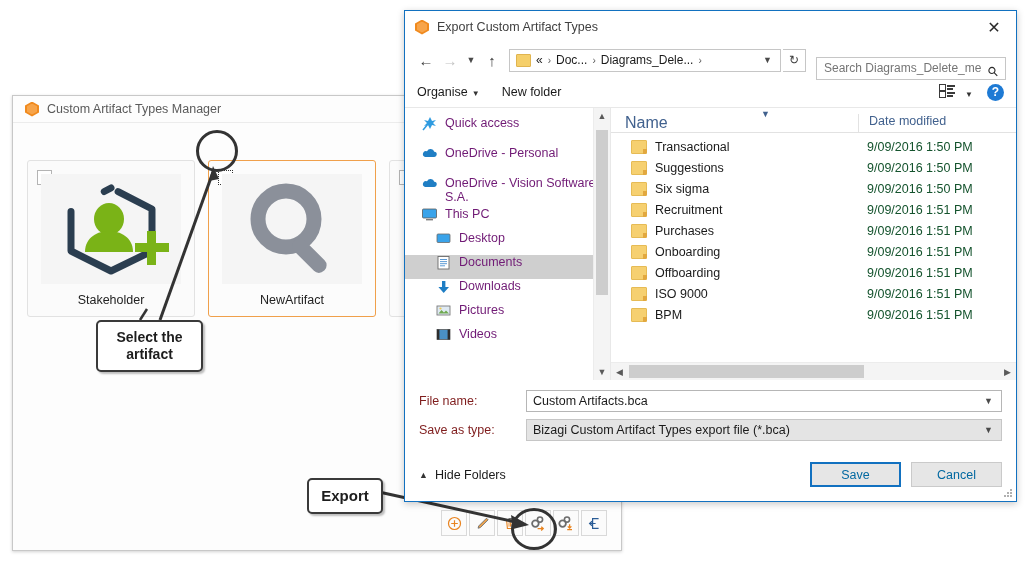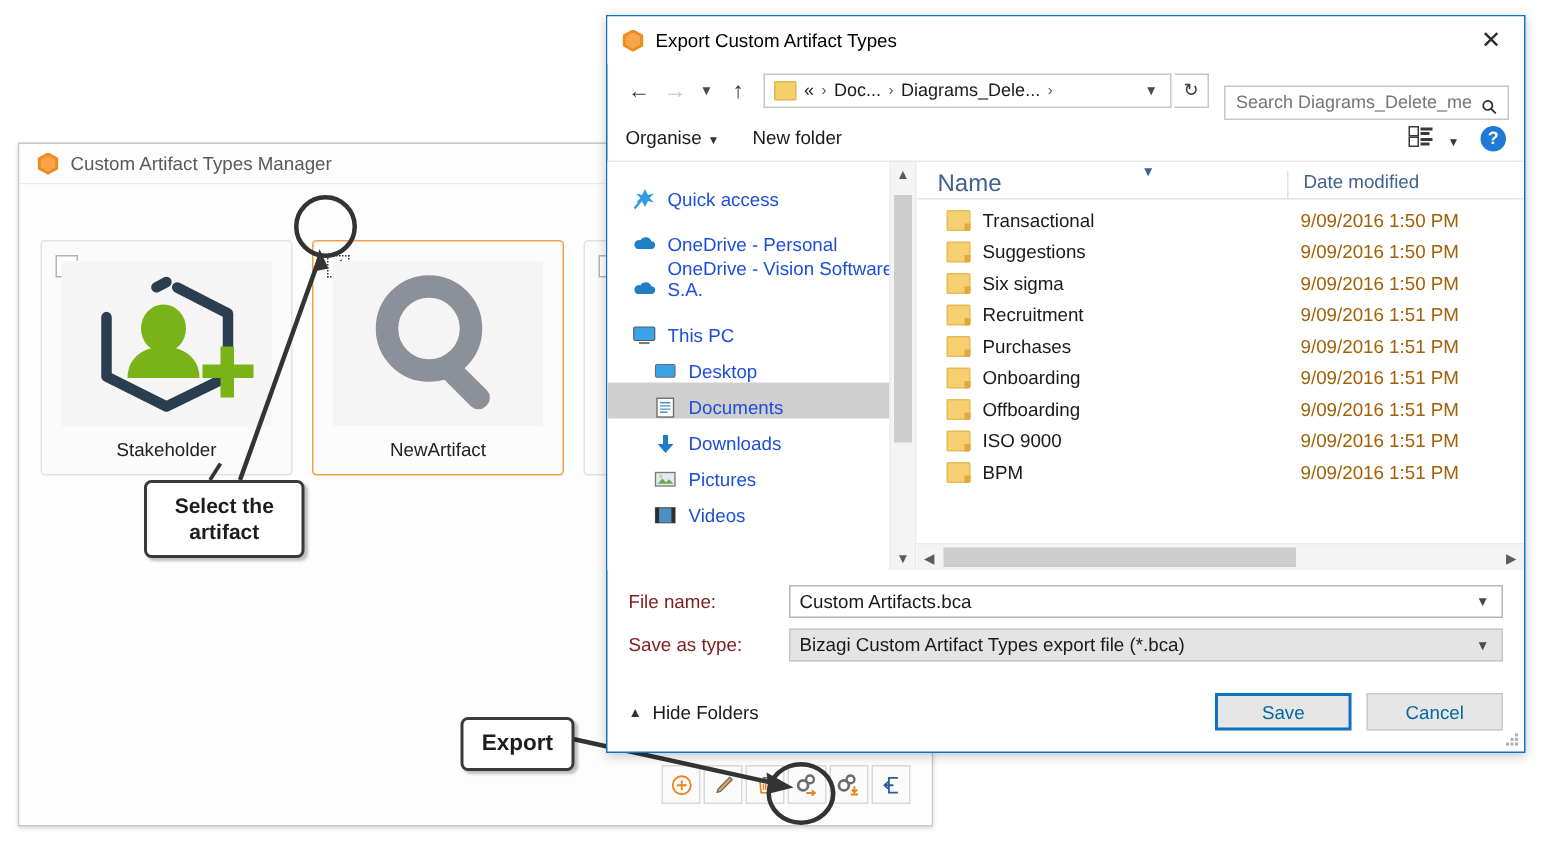--- a/index.html
+++ b/index.html
@@ -94,21 +94,21 @@
   
   #dialog{
     position:absolute;left:404px;top:10px;width:613px;height:492px;
     background:#ffffff;border:1px solid #1271c0;box-sizing:border-box;
     box-shadow:0 2px 7px rgba(0,0,0,.22);
   }
   #dlg-titlebar{
     height:32px;display:flex;align-items:center;padding:0 0 0 10px;
     background:#ffffff;
   }
-  #dlg-title{font-size:12.5px;color:#000000;flex:1;}
+  #dlg-title{font-size:12.5px;color:#404040;flex:1;}
   #dlg-close{
     width:44px;height:31px;display:flex;align-items:center;justify-content:center;
     font-size:16px;color:#2a2a2a;
   }
 
   #dlg-nav{height:34px;display:flex;align-items:center;padding:0 10px;gap:2px;}
   .navbtn{
     width:22px;height:24px;display:flex;align-items:center;justify-content:center;
     font-size:15px;color:#3b3b3b;
   }
@@ -159,21 +159,21 @@
     font-size:12px;font-weight:bold;display:flex;align-items:center;justify-content:center;
     margin-left:14px;
   }
 
   #dlg-main{display:flex;height:272px;}
   #nav-pane{
     width:205px;position:relative;border-right:1px solid #e8e8e8;
     background:#fff;overflow:hidden;
   }
   .nav-item{
-    height:24px;display:flex;align-items:flex-end;padding-left:16px;font-size:12.5px;color:#1d4ed8;
+    height:24px;display:flex;align-items:flex-start;padding-left:16px;font-size:12.5px;color:#701a75;
   }
   .nav-item.indent{padding-left:30px;}
   .nav-item.sel{background:#cfcfcf;}
   .nav-ico{width:17px;height:15px;margin-right:7px;flex:none;position:relative;}
 
   #navscroll{
     position:absolute;right:0;top:0;width:16px;height:272px;background:#f4f4f4;
     border-left:1px solid #ececec;
   }
   .sb-arrow{
@@ -195,21 +195,21 @@
   .file-row{height:21px;display:flex;align-items:center;}
   .f-folder{
     width:14px;height:12px;margin:0 8px 0 20px;flex:none;border-radius:1px;
     background:#f6d070;border:1px solid #e6bb55;position:relative;
   }
   .f-folder:after{
     content:"";position:absolute;right:-1px;bottom:-1px;width:4px;height:5px;
     background:#e2a83f;border-radius:0 0 2px 0;
   }
   .f-name{width:212px;font-size:12.5px;color:#1a1a1a;}
-  .f-date{flex:1;font-size:12.5px;color:#a16207;}
+  .f-date{flex:1;font-size:12.5px;color:#14532d;}
 
   #hscroll{
     position:absolute;left:0;right:0;bottom:0;height:17px;background:#f4f4f4;
     border-top:1px solid #ececec;display:flex;align-items:center;
   }
   .hs-arrow{width:17px;text-align:center;font-size:9px;color:#5a5a5a;}
   #hsthumb{width:235px;height:13px;background:#cdcdcd;margin-left:1px;}
   .hs-spacer{flex:1;}
 
   #dlg-fields{padding:10px 14px 0 14px;}

